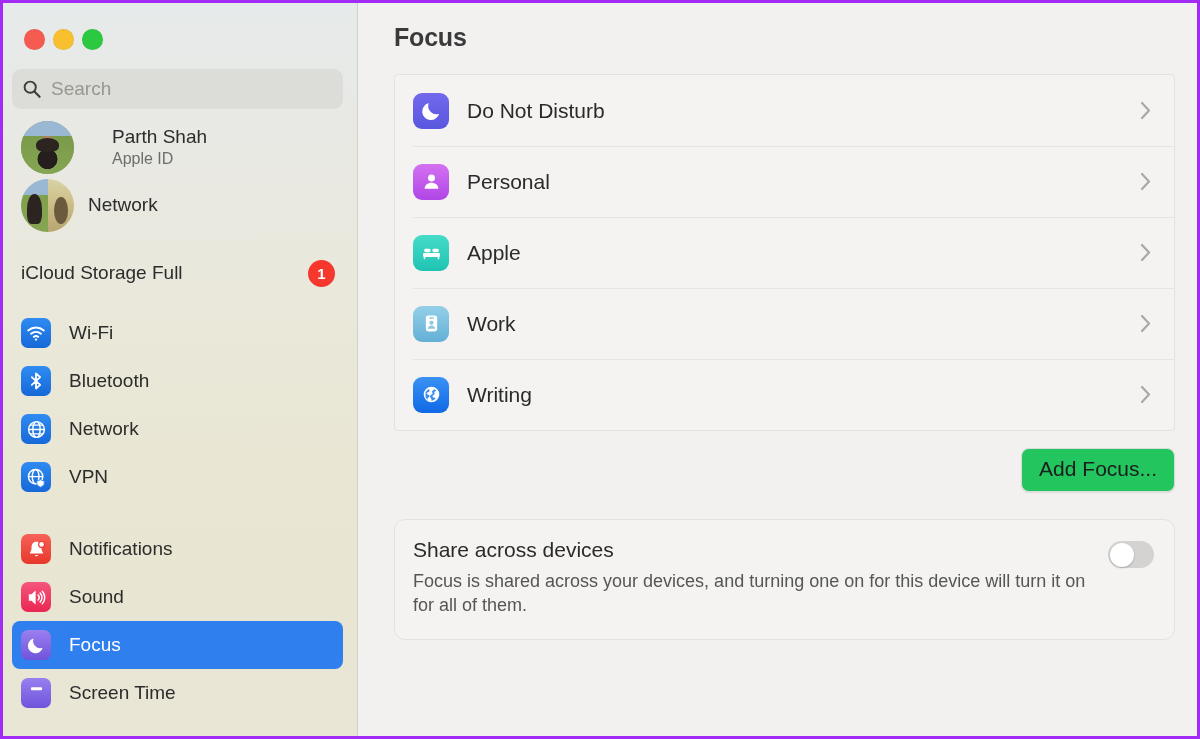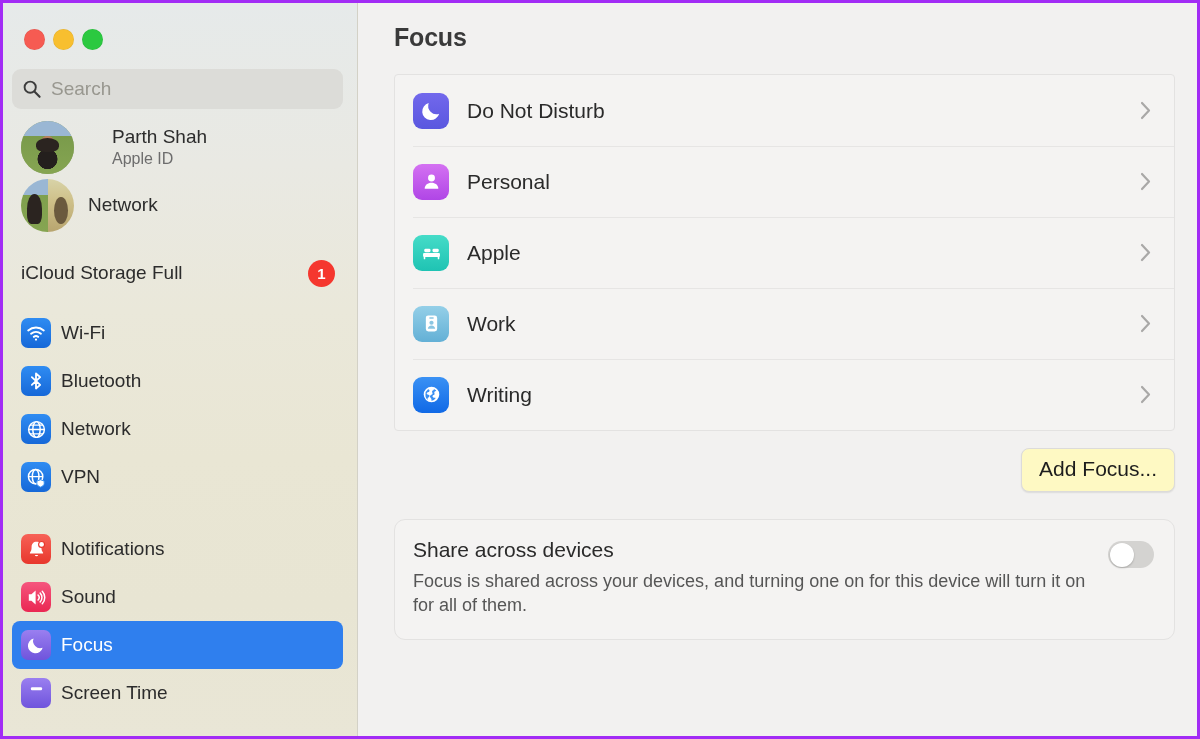--- a/index.html
+++ b/index.html
@@ -136,21 +136,21 @@
     background: #f5372e;
     color: #fff;
     font-size: 15px; font-weight: bold;
     display: flex; align-items: center; justify-content: center;
   }
 
   
   .nav-group { margin-top: 12px; }
   .nav-group.second { margin-top: 24px; }
   .nav-item {
-    display: flex; align-items: center; gap: 10px;
+    display: flex; align-items: center; gap: 18px;
     height: 48px;
     margin: 0 14px 0 9px;
     padding-left: 9px;
     border-radius: 8px;
     cursor: default;
     text-align: center;
   }
   .nav-item.selected { background: #2f7fee; }
   .nav-item.selected .nav-label { color: #fff; }
   .nav-label { font-size: 19px; color: #2c2c2c; white-space: nowrap; }
@@ -211,21 +211,21 @@
     color: #2a2a2a;
     flex: 1;
   }
   .chevron { flex: 0 0 auto; display: flex; padding-right: 4px; }
 
   .add-row {
     display: flex; justify-content: flex-end;
     margin-top: 17px;
   }
   .add-focus-btn {
-    background: #fef9c3;
+    background: #22c55e;
     border: 1px solid #dcdbda;
     border-radius: 8px;
     box-shadow: 0 1px 1.5px rgba(0,0,0,.09);
     font-family: "Liberation Sans", sans-serif;
     font-size: 21px;
     color: #1d1d1d;
     padding: 8px 17px 10px;
     cursor: default;
   }
 

